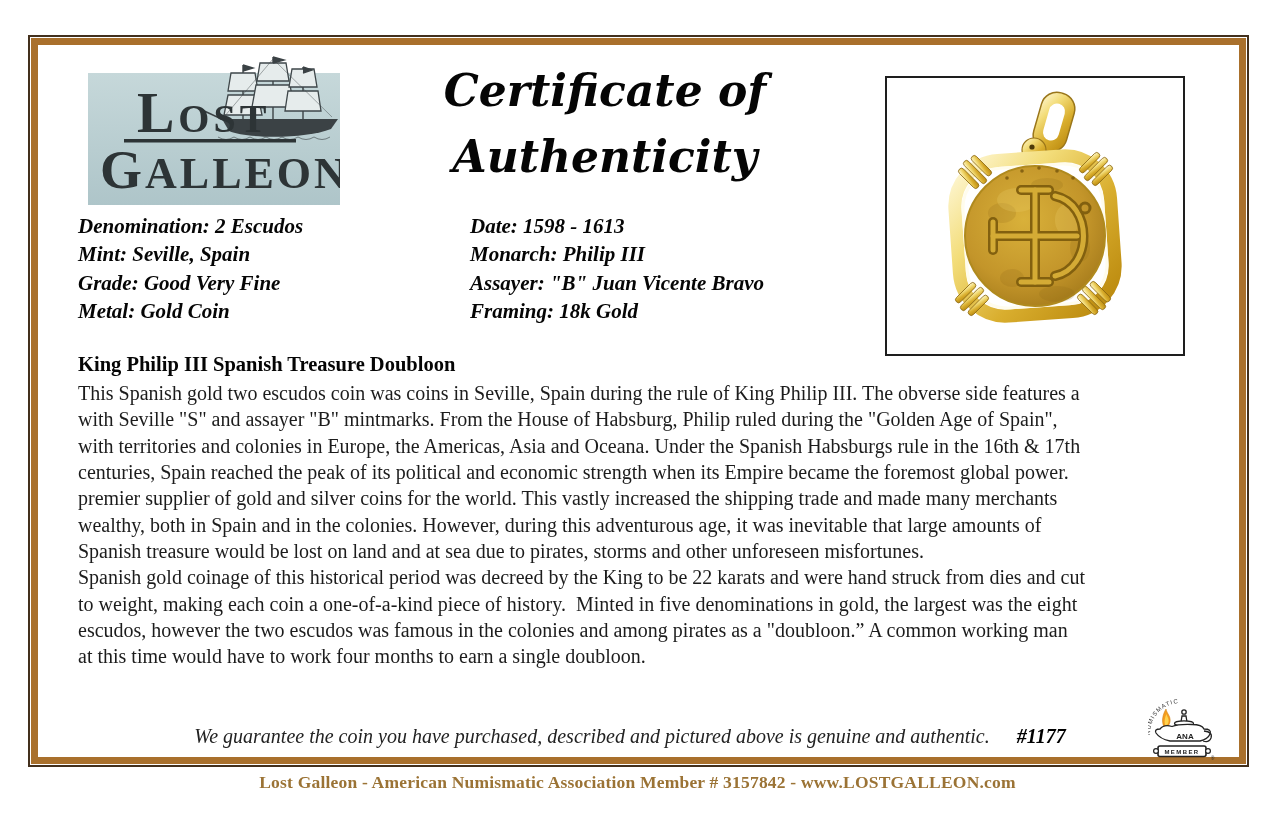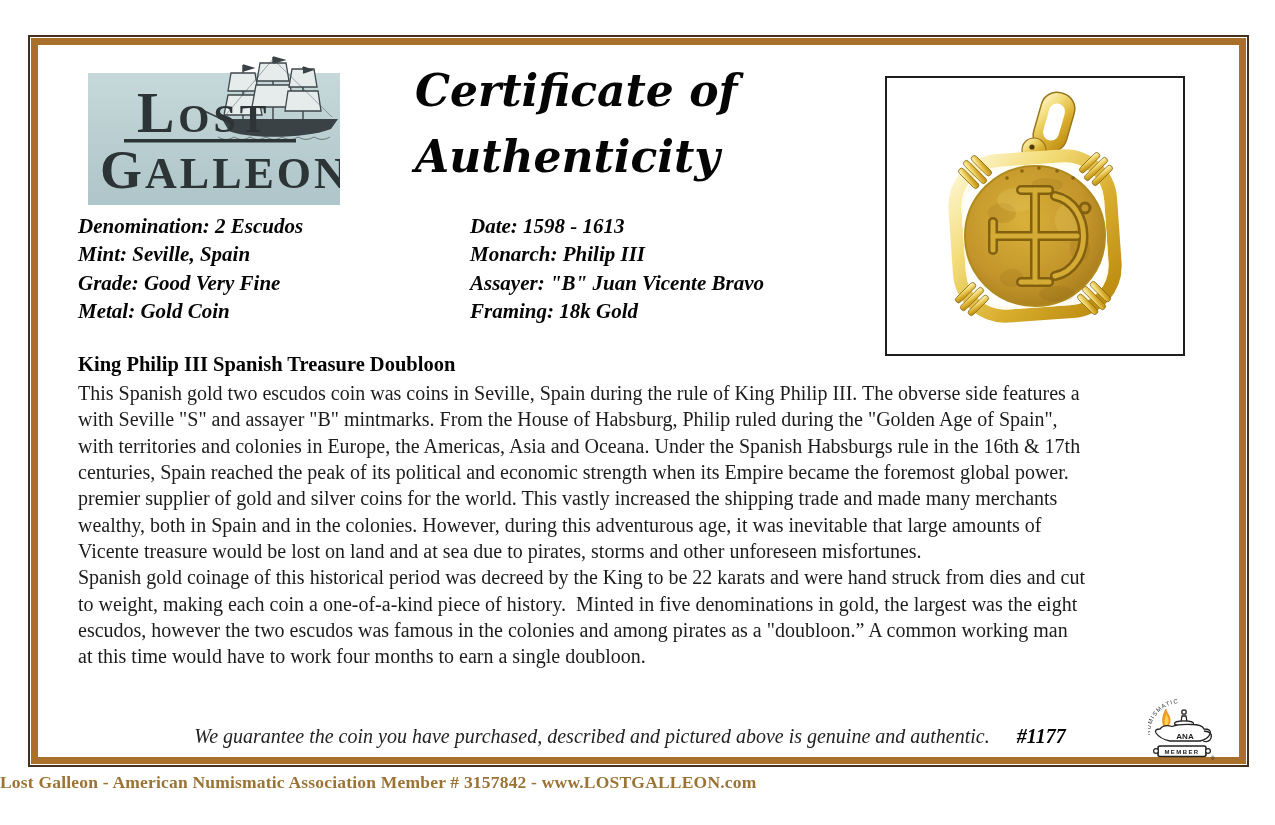--- a/index.html
+++ b/index.html
@@ -1,37 +1,37 @@
 <!DOCTYPE html>
 <html><head>
 <meta charset="utf-8">
 <style>
   html,body{margin:0;padding:0;}
   body{width:1275px;height:825px;position:relative;background:#ffffff;overflow:hidden;
        font-family:"Liberation Serif",serif;color:#111;}
   .frame{position:absolute;left:28px;top:35px;right:26px;bottom:58px;border:2px solid #43301d;}
   .frame-inner{position:absolute;inset:1px;border:7px solid #a9702c;}
   .logo-wrap{position:absolute;left:88px;top:55px;width:298px;height:150px;font-weight:bold;}
-  .title{position:absolute;left:415px;top:58px;width:380px;text-align:left;
+  .title{position:absolute;left:415px;top:58px;width:380px;text-align:center;
          font-family:"DejaVu Serif",serif;font-style:italic;font-weight:bold;
          font-size:44px;line-height:66px;color:#050505;}
   .coin-box{position:absolute;left:885px;top:76px;width:296px;height:276px;
             border:2px solid #1e1e1e;background:#fff;}
   .details{position:absolute;top:212px;font-weight:bold;font-size:21px;line-height:28.3px;color:#050505;font-style:italic;}
   .details.left{left:78px;}
   .details.right{left:470px;}
   .body-text{position:absolute;left:78px;top:351px;width:1142px;}
   .body-heading{font-weight:bold;font-size:20.5px;line-height:26px;color:#050505;margin-bottom:3px;}
   .body-line{font-size:20px;line-height:26.35px;color:#1c1c1c;white-space:nowrap;}
   .guarantee{position:absolute;left:100px;top:725px;width:1060px;text-align:center;
              font-size:20px;color:#222;}
   .guarantee .g-text{font-style:italic;}
   .guarantee .g-num{font-style:italic;font-weight:bold;color:#000;margin-left:22px;}
   .ana{position:absolute;left:1148px;top:698px;width:70px;height:66px;}
-  .footer{position:absolute;left:0;top:772px;width:100%;
+  .footer{position:absolute;left:0;top:772px;width:100%;text-align:center;
           font-size:17.5px;font-weight:bold;color:#9b7335;letter-spacing:.2px;}
 </style>
 </head>
 <body>
 
 <div class="frame">
   <div class="frame-inner"></div>
 </div>
 
 <div class="logo-wrap">
@@ -186,21 +186,21 @@
 </div>
 
 <div class="body-text">
   <div class="body-heading">King Philip III Spanish Treasure Doubloon</div>
   <div class="body-line">This Spanish gold two escudos coin was coins in Seville, Spain during the rule of King Philip III. The obverse side features a</div>
   <div class="body-line">with Seville "S" and assayer "B" mintmarks. From the House of Habsburg, Philip ruled during the "Golden Age of Spain",</div>
   <div class="body-line">with territories and colonies in Europe, the Americas, Asia and Oceana. Under the Spanish Habsburgs rule in the 16th &amp; 17th</div>
   <div class="body-line">centuries, Spain reached the peak of its political and economic strength when its Empire became the foremost global power.</div>
   <div class="body-line">premier supplier of gold and silver coins for the world. This vastly increased the shipping trade and made many merchants</div>
   <div class="body-line">wealthy, both in Spain and in the colonies. However, during this adventurous age, it was inevitable that large amounts of</div>
-  <div class="body-line">Vicente treasure would be lost on land and at sea due to pirates, storms and other unforeseen misfortunes.</div>
+  <div class="body-line">Spanish treasure would be lost on land and at sea due to pirates, storms and other unforeseen misfortunes.</div>
   <div class="body-line">Spanish gold coinage of this historical period was decreed by the King to be 22 karats and were hand struck from dies and cut</div>
   <div class="body-line">to weight, making each coin a one-of-a-kind piece of history.&nbsp; Minted in five denominations in gold, the largest was the eight</div>
   <div class="body-line">escudos, however the two escudos was famous in the colonies and among pirates as a "doubloon.” A common working man</div>
   <div class="body-line">at this time would have to work four months to earn a single doubloon.</div>
 </div>
 
 <div class="guarantee">
   <span class="g-text">We guarantee the coin you have purchased, described and pictured above is genuine and authentic.</span>
   <span class="g-num">#1177</span>
 </div>

